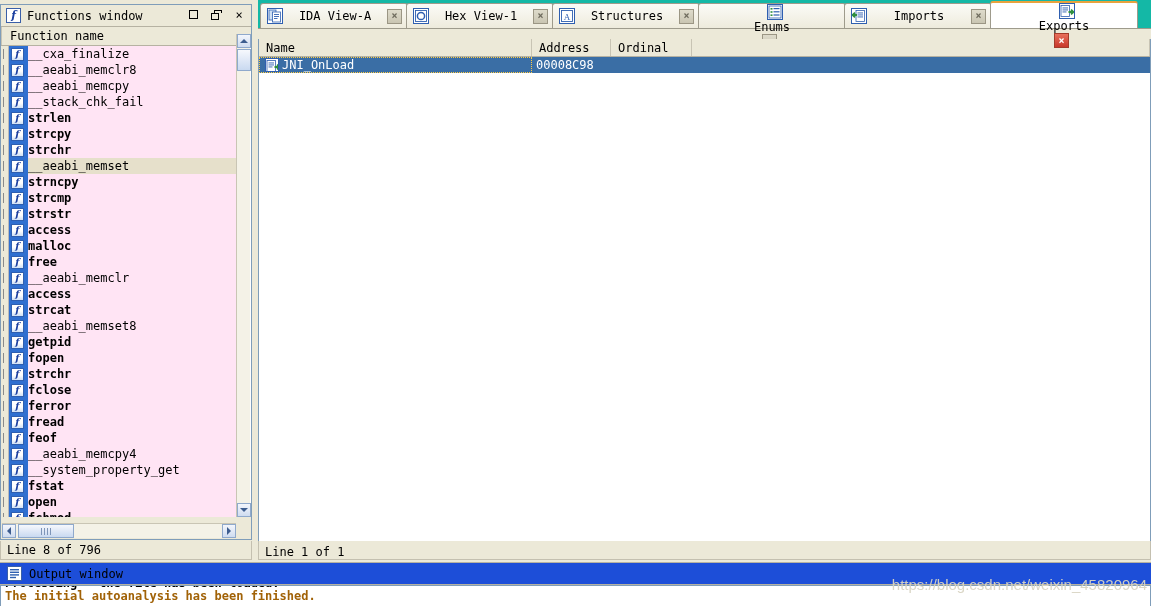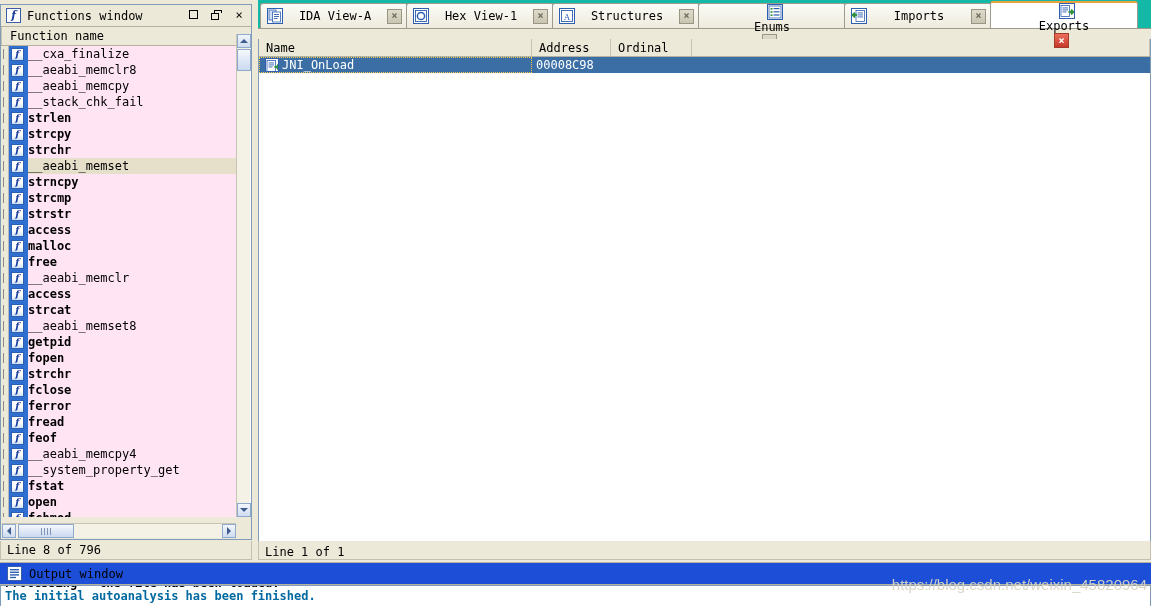--- a/index.html
+++ b/index.html
@@ -302,21 +302,21 @@
     box-sizing: border-box;
     overflow: hidden;
   }
   #out-line-clipped {
     position: absolute; left: 4px; top: -10px;
     font-size: 12px; font-weight: bold; color: #000;
     white-space: nowrap;
   }
   #out-line {
     position: absolute; left: 4px; top: 3px;
-    font-size: 12px; font-weight: bold; color: #0369a1;
+    font-size: 12px; font-weight: bold; color: #a16207;
     white-space: nowrap;
   }
   
   #watermark {
     position: absolute; right: 4px; top: 576px;
     font-family: "Liberation Sans", sans-serif;
     font-size: 15px; color: #d8d4c2;
     opacity: 0.95;
     white-space: nowrap;
     letter-spacing: 0px;

